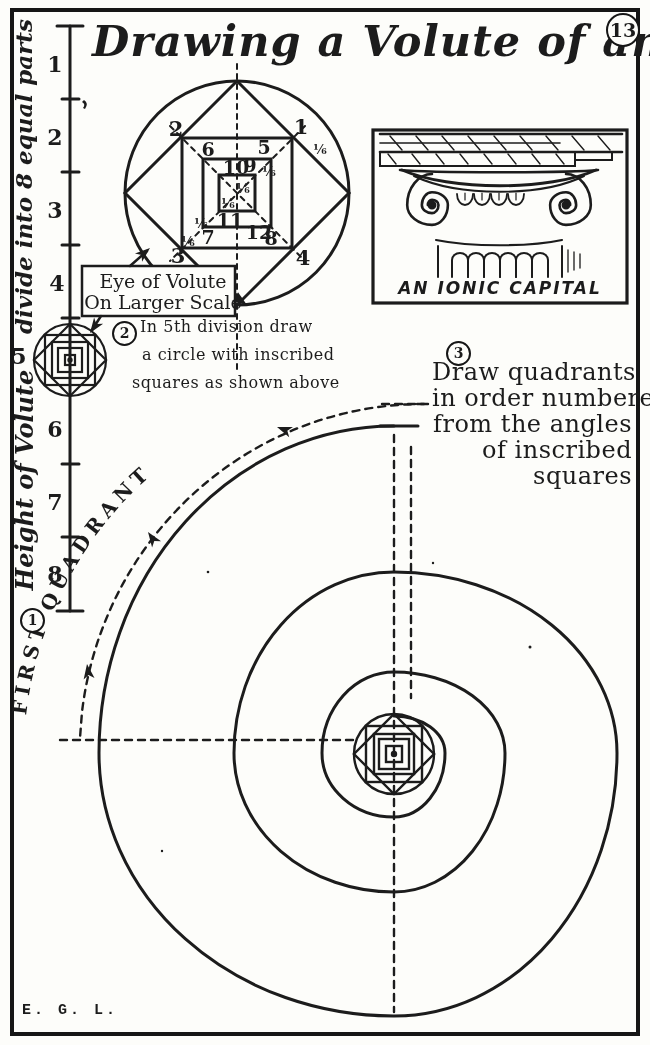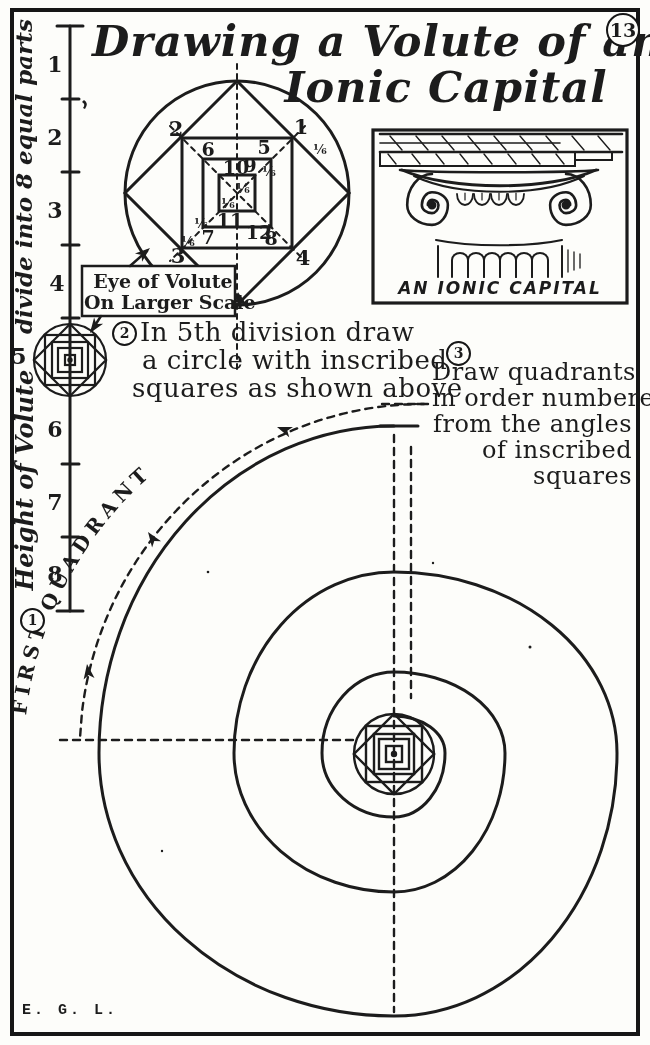--- a/index.html
+++ b/index.html
@@ -12,23 +12,23 @@
   .title{font-style:italic;font-weight:bold;font-size:43px;letter-spacing:1px;white-space:nowrap;}
   .badge{border:2.5px solid #161616;border-radius:50%;text-align:center;font-weight:bold;background:#fdfdfa;}
   .b13{width:30px;height:30px;line-height:30px;font-size:19px;}
   .bstep{width:21px;height:21px;line-height:21px;font-size:14px;}
   .rot{transform:rotate(-90deg);transform-origin:0 0;font-style:italic;font-weight:bold;
        font-size:23px;text-align:center;white-space:nowrap;}
   .num{font-weight:bold;font-size:22px;}
   .eyelbl{font-weight:bold;font-size:21px;}
   .eyelbl.sm{font-size:19px;}
   .frac{font-size:13px;font-weight:bold;}
-  .hand{font-size:26px;white-space:nowrap;letter-spacing:0.5px;}
+  .hand{font-size:16px;white-space:nowrap;letter-spacing:0.5px;}
   .hand3{font-size:24px;white-space:nowrap;letter-spacing:0.5px;}
-  .callout{font-weight:bold;font-size:19px;text-align:center;width:158px;white-space:nowrap;}
+  .callout{font-weight:normal;font-size:19px;text-align:center;width:158px;white-space:nowrap;}
   .caption{font-family:"DejaVu Sans",sans-serif;font-style:italic;font-weight:bold;
            font-size:17px;letter-spacing:2px;text-align:center;width:244px;white-space:nowrap;}
   .sig{font-family:Liberation Mono, monospace;font-weight:bold;font-size:15px;letter-spacing:3px;}
   .right{text-align:right;width:200px;}
 </style>
 </head>
 <body>
 
 <div class="page">
   <div class="frame"></div>
@@ -159,21 +159,20 @@
         <path d="M 84,100 q 5,3 1,9 l -2,-1 q 3,-4 -1,-6 z"></path>
         <circle cx="208" cy="572" r="1.3"></circle>
         <circle cx="530" cy="647" r="1.5"></circle>
         <circle cx="162" cy="851" r="1.2"></circle>
         <circle cx="433" cy="563" r="1.2"></circle>
       </g>
     </g>
   </svg>
 
   <div class="abs title" style="left:92px;top:16px;width:478px;text-align:center;">Drawing a Volute of an</div>
-  <div class="abs title" style="left:268px;top:62px;width:356px;text-align:center;">Ionic Capital</div>
   <div class="abs badge b13" style="left:606px;top:13px;">13</div>
 
   <div class="abs rot" style="left:10px;top:334px;width:306px;">divide into 8 equal parts</div>
   <div class="abs rot" style="left:10px;top:612px;width:264px;font-size:24px;">Height of Volute</div>
   <div class="abs badge bstep" style="left:20px;top:608px;">1</div>
 
   <div class="abs num ctr" style="left:55px;top:64px;">1</div>
   <div class="abs num ctr" style="left:55px;top:137px;">2</div>
   <div class="abs num ctr" style="left:55px;top:210px;">3</div>
   <div class="abs num ctr" style="left:57px;top:283px;">4</div>

